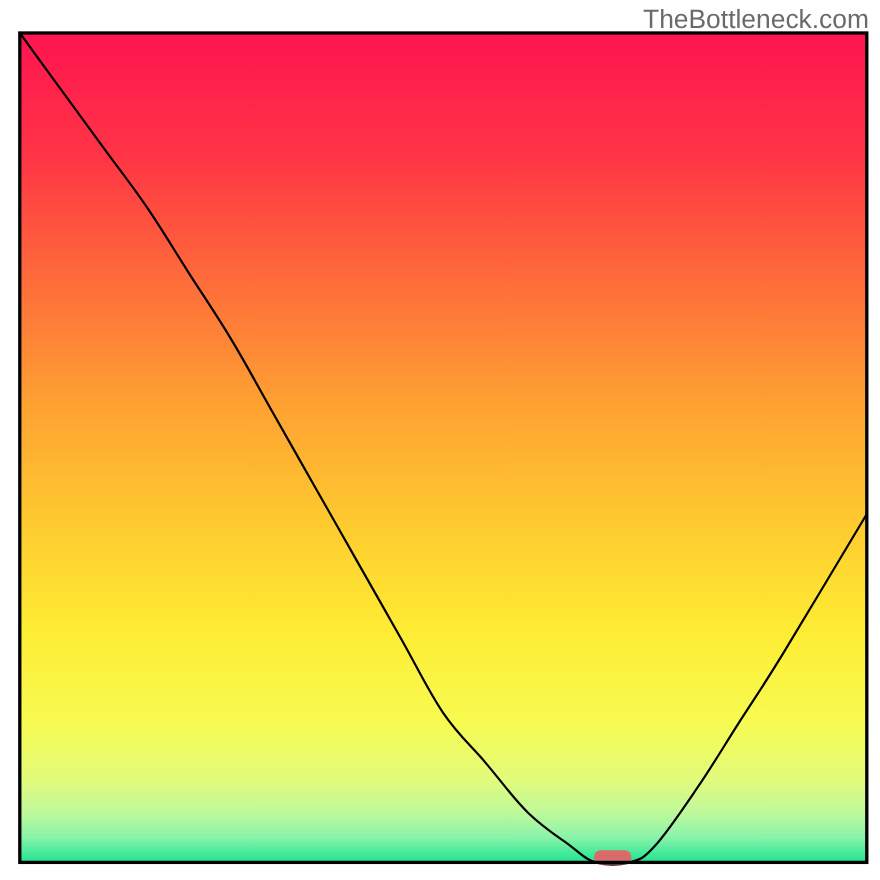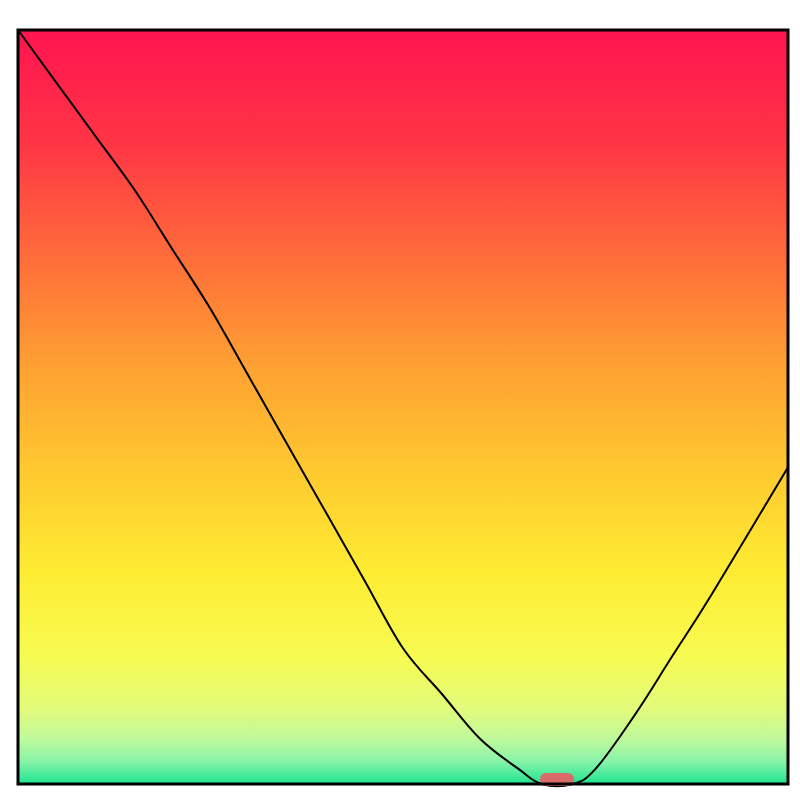--- a/index.html
+++ b/index.html
@@ -64,13 +64,14 @@
       <rect x="18" y="30" width="770" height="754" fill="url(#bg-grad)"></rect>
 
       <path id="curve" fill="none" stroke="#000000" stroke-width="2" stroke-linejoin="round" stroke-linecap="round" d="M 18.0 30.0 C 24.9 39.5, 42.6 63.8, 56.5 82.8 C 70.4 101.8, 81.1 116.6, 95.0 135.6 C 108.9 154.6, 119.6 168.0, 133.5 188.3 C 147.4 208.7, 158.1 226.9, 172.0 248.7 C 185.9 270.4, 196.6 285.9, 210.5 309.0 C 224.4 332.1, 235.1 352.4, 249.0 376.8 C 262.9 401.3, 273.6 420.3, 287.5 444.7 C 301.4 469.1, 312.1 488.1, 326.0 512.6 C 339.9 537.0, 350.6 556.0, 364.5 580.4 C 378.4 604.8, 389.1 627.9, 403.0 648.3 C 416.9 668.6, 427.6 677.2, 441.5 693.5 C 455.4 709.8, 466.1 725.2, 480.0 738.8 C 493.9 752.3, 507.4 760.8, 518.5 768.9 C 529.6 777.1, 531.9 781.3, 541.6 784.0 C 551.3 786.7, 562.7 786.7, 572.4 784.0 C 582.1 781.3, 584.4 781.1, 595.5 768.9 C 606.6 756.7, 620.1 736.5, 634.0 716.1 C 647.9 695.8, 658.6 677.5, 672.5 655.8 C 686.4 634.1, 690.2 629.4, 711.0 595.5 C 731.8 561.6, 774.1 490.4, 788.0 467.3"></path>
 
       <rect id="marker" rx="6" ry="6" fill="#da6b6b" x="540.0" y="773.0" width="34" height="13"></rect>
 
       <rect x="18" y="30" width="770" height="754" fill="none" stroke="#000000" stroke-width="3"></rect>
     </g>
   </svg>
 
+  <div class="watermark">TheBottleneck.com</div>
 </div>
 
 </body></html>

